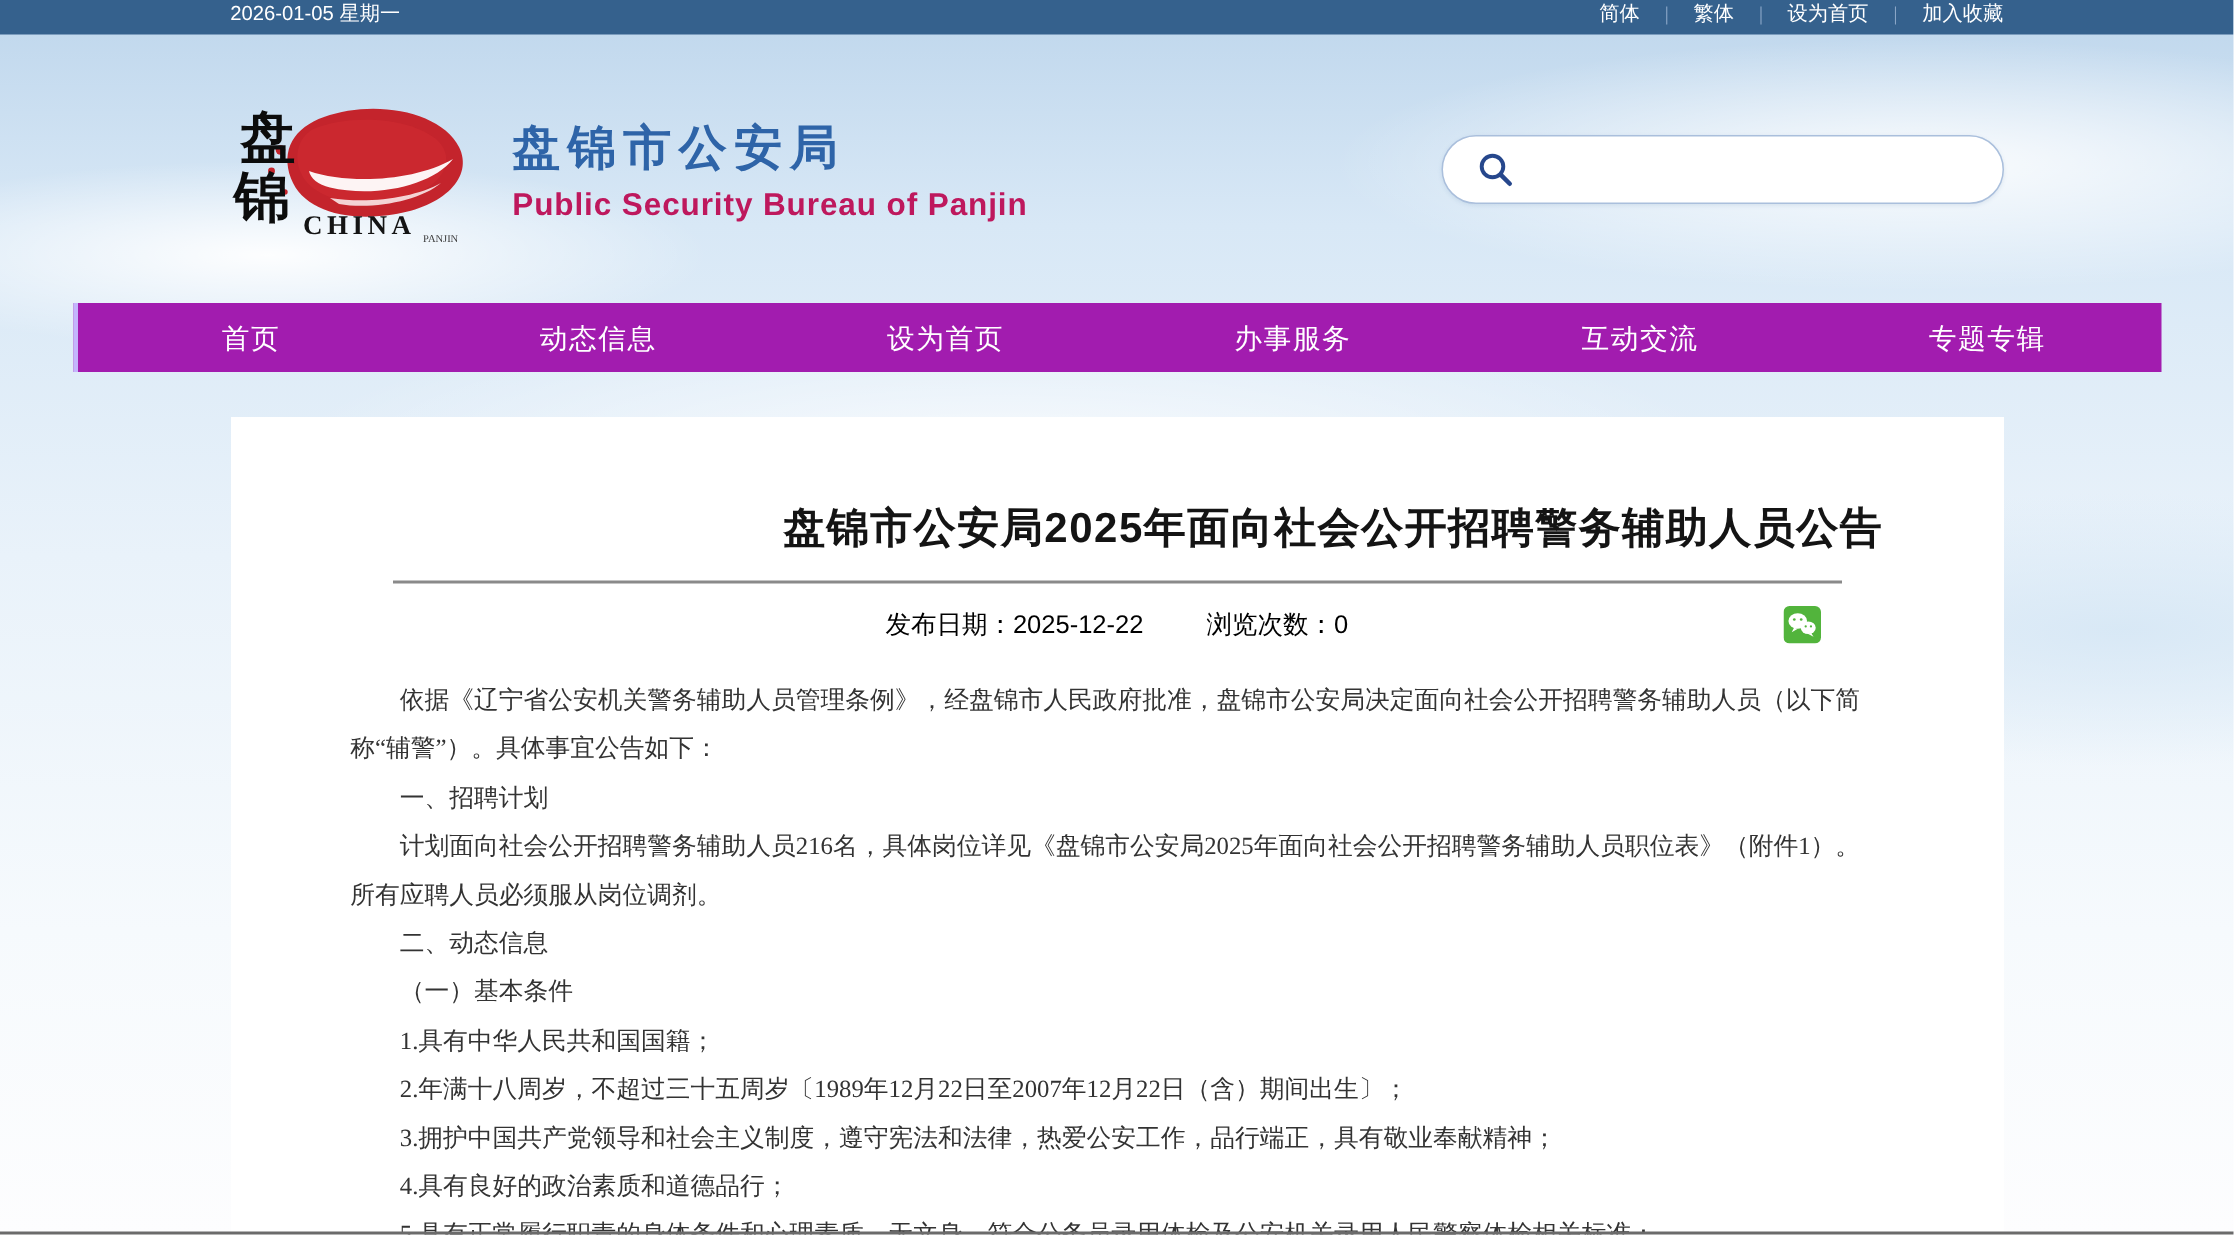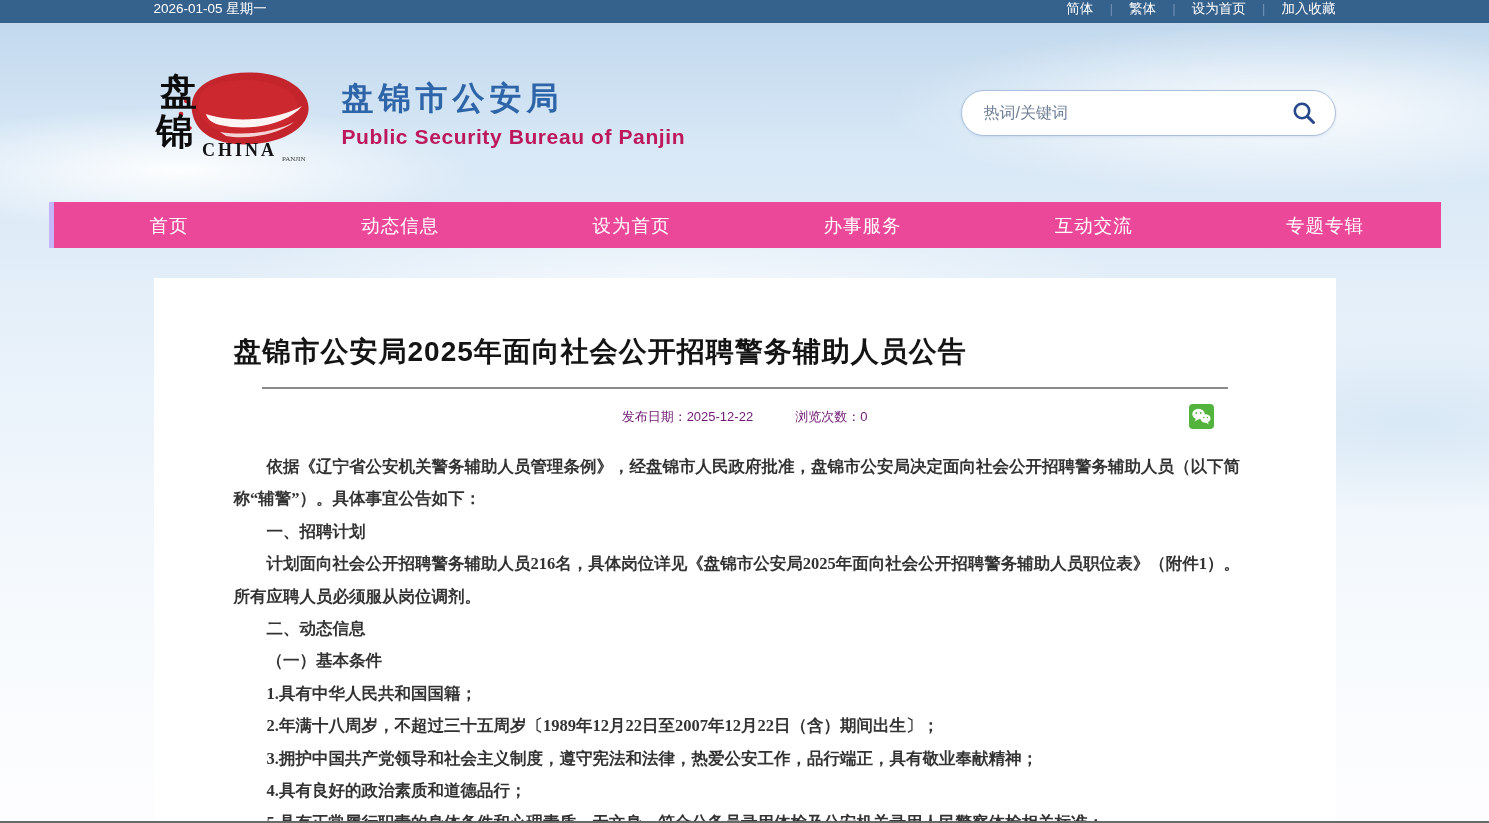--- a/index.html
+++ b/index.html
@@ -37,51 +37,51 @@
     box-shadow:0 1px 3px rgba(80,120,170,.15);
   }
   .search input {
     flex:1; border:none; outline:none; font-size:16px; color:#333;
     font-family:"Liberation Sans","DejaVu Sans",sans-serif; background:transparent;
   }
   .search input::placeholder { color:#6f7f95; }
   .search-btn { background:none; border:none; cursor:pointer; display:flex; align-items:center; }
 
   nav {
-    width:1392px; margin:0 auto; height:46px; background:#ec4899;
-    border-left:5px solid #c4b5fd;
+    width:1392px; margin:0 auto; height:46px; background:#a21caf;
+    border-left:3px solid #c4b5fd;
     display:flex;
   }
   .nav-item {
     flex:1; display:flex; align-items:center; justify-content:center;
     color:#fff; font-size:18.5px; cursor:pointer; letter-spacing:1px;
   }
 
   .content {
     width:1182px; margin:30px auto 0; background:#fff;
     min-height:545px; padding:54px 80px 40px;
   }
   h1.article-title {
-    text-align:left; font-size:28px; font-weight:bold; color:#141414;
+    text-align:right; font-size:28px; font-weight:bold; color:#141414;
     letter-spacing:1px; line-height:40px;
   }
   .divider { width:966px; height:2px; background:#8a8a8a; margin:15px auto 0; }
   .meta {
-    margin-top:15px; text-align:center; font-size:13px; color:#701a75;
+    margin-top:15px; text-align:center; font-size:17px; color:#000000;
     position:relative; height:26px; line-height:26px;
   }
   .meta-gap { display:inline-block; width:42px; }
   .share { position:absolute; right:42px; top:0; cursor:pointer; line-height:0; }
 
   .article-body {
     margin-top:21px;
     font-family:"Liberation Serif","DejaVu Serif",serif;
     font-size:16.5px; color:#333; line-height:32.4px;
   }
-  .article-body p { margin:0; text-indent:2em;font-weight:bold; }
+  .article-body p { margin:0; text-indent:2em; }
 
   .bottom-edge { position:fixed; left:0; bottom:0; width:100%; height:2px; background:#6b6b6b; }
 </style>
 </head>
 <body>
 
 <div class="topbar">
   <div class="topbar-inner">
     <span>2026-01-05 星期一</span>
     <div class="top-links">
@@ -112,21 +112,20 @@
         <text x="48" y="94" font-size="18" font-weight="bold" letter-spacing="3" fill="#141414" font-family="'Liberation Serif','DejaVu Serif',serif">CHINA</text>
         <text x="128" y="99" font-size="7" fill="#3a3a3a" font-family="'Liberation Serif','DejaVu Serif',serif">PANJIN</text>
       </svg>
     </div>
     <div class="titles">
       <div class="site-name">盘锦市公安局</div>
       <div class="site-name-en">Public Security Bureau of Panjin</div>
     </div>
   </div>
   <div class="search">
-    <input type="text" placeholder="热词/关键词" style="">
     <button class="search-btn">
       <svg width="26" height="26" viewBox="0 0 26 26">
         <circle cx="11" cy="11" r="7.2" fill="none" stroke="#26478c" stroke-width="2.6"></circle>
         <line x1="16.6" y1="16.6" x2="22.5" y2="22.5" stroke="#26478c" stroke-width="3" stroke-linecap="round"></line>
       </svg>
     </button>
   </div>
 </div>
 
 <nav>

